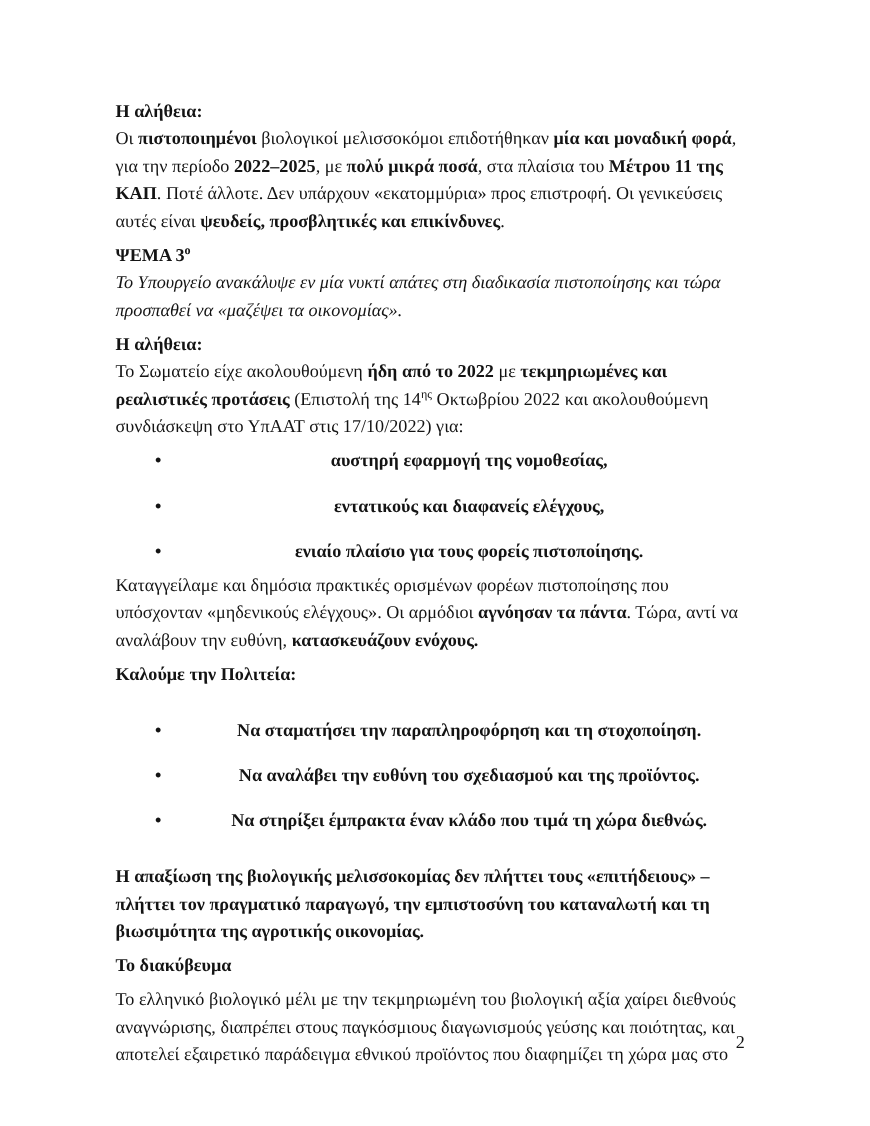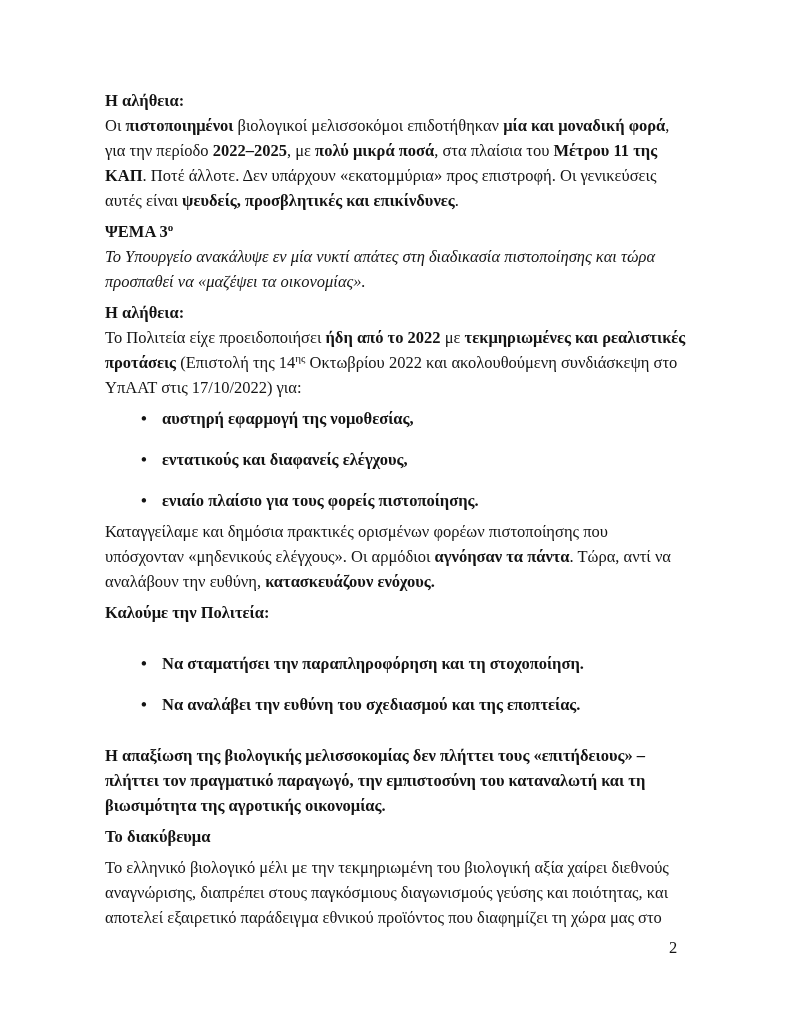--- a/index.html
+++ b/index.html
@@ -24,20 +24,21 @@
   .block.tight{margin-bottom:0;}
   .block.gap{margin-top:26px;}
   .heading{font-weight:bold;}
   .b{font-weight:bold;}
   .i{font-style:italic;}
   sup{font-size:11px;line-height:0;}
   ul.list{
     list-style:none;
     margin:0 0 6px 0;
     padding:0 0 0 57px;
+    text-align:center;
   }
   ul.list li{
     position:relative;
     margin:0 0 16px 0;
   }
   ul.list li:last-child{margin-bottom:0;}
   ul.list li::before{
     content:"\2022";
     position:absolute;
     left:-21px;
@@ -57,30 +58,31 @@
 </head>
 <body>
 
 <div class="page">
   <div id="doc-blocks" class="doc">
       <p class="block heading tight"><span class="b">Η αλήθεια:</span></p>
       <p class="block paragraph"><span>Οι </span><span class="b">πιστοποιημένοι</span><span> βιολογικοί μελισσοκόμοι επιδοτήθηκαν </span><span class="b">μία και μοναδική φορά</span><span>, για την περίοδο </span><span class="b">2022–2025</span><span>, με </span><span class="b">πολύ μικρά ποσά</span><span>, στα πλαίσια του </span><span class="b">Μέτρου 11 της ΚΑΠ</span><span>. Ποτέ άλλοτε. Δεν υπάρχουν «εκατομμύρια» προς επιστροφή. Οι γενικεύσεις αυτές είναι </span><span class="b">ψευδείς, προσβλητικές και επικίνδυνες</span><span>.</span></p>
       <p class="block heading tight"><span class="b">ΨΕΜΑ 3</span><sup class="b">ο</sup></p>
       <p class="block paragraph"><span class="i">Το Υπουργείο ανακάλυψε εν μία νυκτί απάτες στη διαδικασία πιστοποίησης και τώρα προσπαθεί να «μαζέψει τα οικονομίας».</span></p>
       <p class="block heading tight"><span class="b">Η αλήθεια:</span></p>
-      <p class="block paragraph"><span>Το Πολιτεία είχε προειδοποιήσει </span><span class="b">ήδη από το 2022</span><span> με </span><span class="b">τεκμηριωμένες και ρεαλιστικές προτάσεις</span><span> (Επιστολή της 14</span><sup>ης</sup><span> Οκτωβρίου 2022 και ακολουθούμενη συνδιάσκεψη στο ΥπΑΑΤ στις 17/10/2022) για:</span></p>
+      <p class="block paragraph"><span>Το Σωματείο είχε ακολουθούμενη </span><span class="b">ήδη από το 2022</span><span> με </span><span class="b">τεκμηριωμένες και ρεαλιστικές προτάσεις</span><span> (Επιστολή της 14</span><sup>ης</sup><span> Οκτωβρίου 2022 και ακολουθούμενη συνδιάσκεψη στο ΥπΑΑΤ στις 17/10/2022) για:</span></p>
       <ul class="block list">
         <li><span class="b">αυστηρή εφαρμογή της νομοθεσίας,</span></li>
         <li><span class="b">εντατικούς και διαφανείς ελέγχους,</span></li>
         <li><span class="b">ενιαίο πλαίσιο για τους φορείς πιστοποίησης.</span></li>
       </ul>
       <p class="block paragraph"><span>Καταγγείλαμε και δημόσια πρακτικές ορισμένων φορέων πιστοποίησης που υπόσχονταν «μηδενικούς ελέγχους». Οι αρμόδιοι </span><span class="b">αγνόησαν τα πάντα</span><span>. Τώρα, αντί να αναλάβουν την ευθύνη, </span><span class="b">κατασκευάζουν ενόχους.</span></p>
       <p class="block heading"><span class="b">Καλούμε την Πολιτεία:</span></p>
       <ul class="block list gap">
         <li><span class="b">Να σταματήσει την παραπληροφόρηση και τη στοχοποίηση.</span></li>
-        <li><span class="b">Να αναλάβει την ευθύνη του σχεδιασμού και της εποπτείας.</span></li>
+        <li><span class="b">Να αναλάβει την ευθύνη του σχεδιασμού και της προϊόντος.</span></li>
+        <li><span class="b">Να στηρίξει έμπρακτα έναν κλάδο που τιμά τη χώρα διεθνώς.</span></li>
       </ul>
       <p class="block paragraph gap"><span class="b">Η απαξίωση της βιολογικής μελισσοκομίας δεν πλήττει τους «επιτήδειους» – πλήττει τον πραγματικό παραγωγό, την εμπιστοσύνη του καταναλωτή και τη βιωσιμότητα της αγροτικής οικονομίας.</span></p>
       <p class="block heading"><span class="b">Το διακύβευμα</span></p>
       <p class="block paragraph"><span>Το ελληνικό βιολογικό μέλι με την τεκμηριωμένη του βιολογική αξία χαίρει διεθνούς αναγνώρισης, διαπρέπει στους παγκόσμιους διαγωνισμούς γεύσης και ποιότητας, και αποτελεί εξαιρετικό παράδειγμα εθνικού προϊόντος που διαφημίζει τη χώρα μας στο</span></p>
     </div>
   <div class="page-number">2</div>
 </div>
 
 </body></html>

